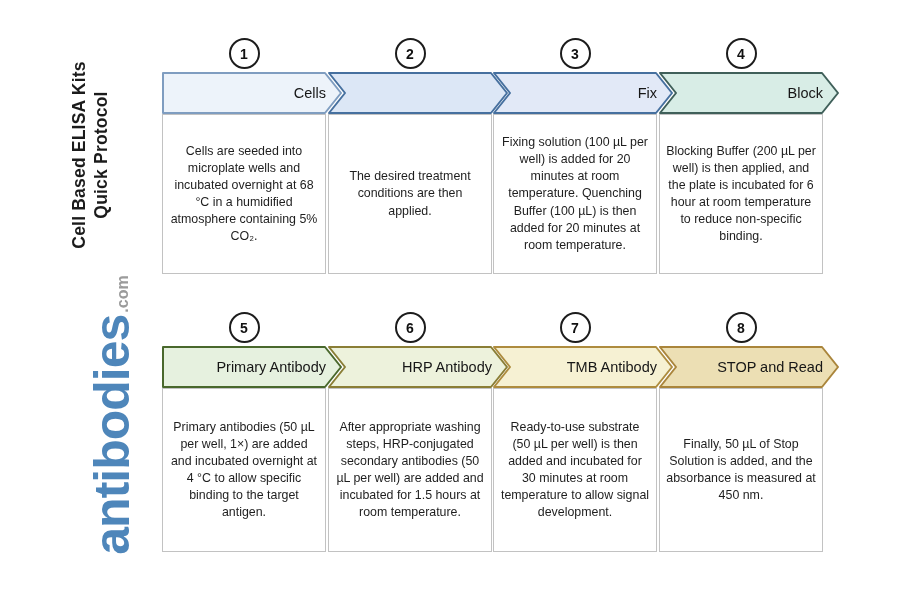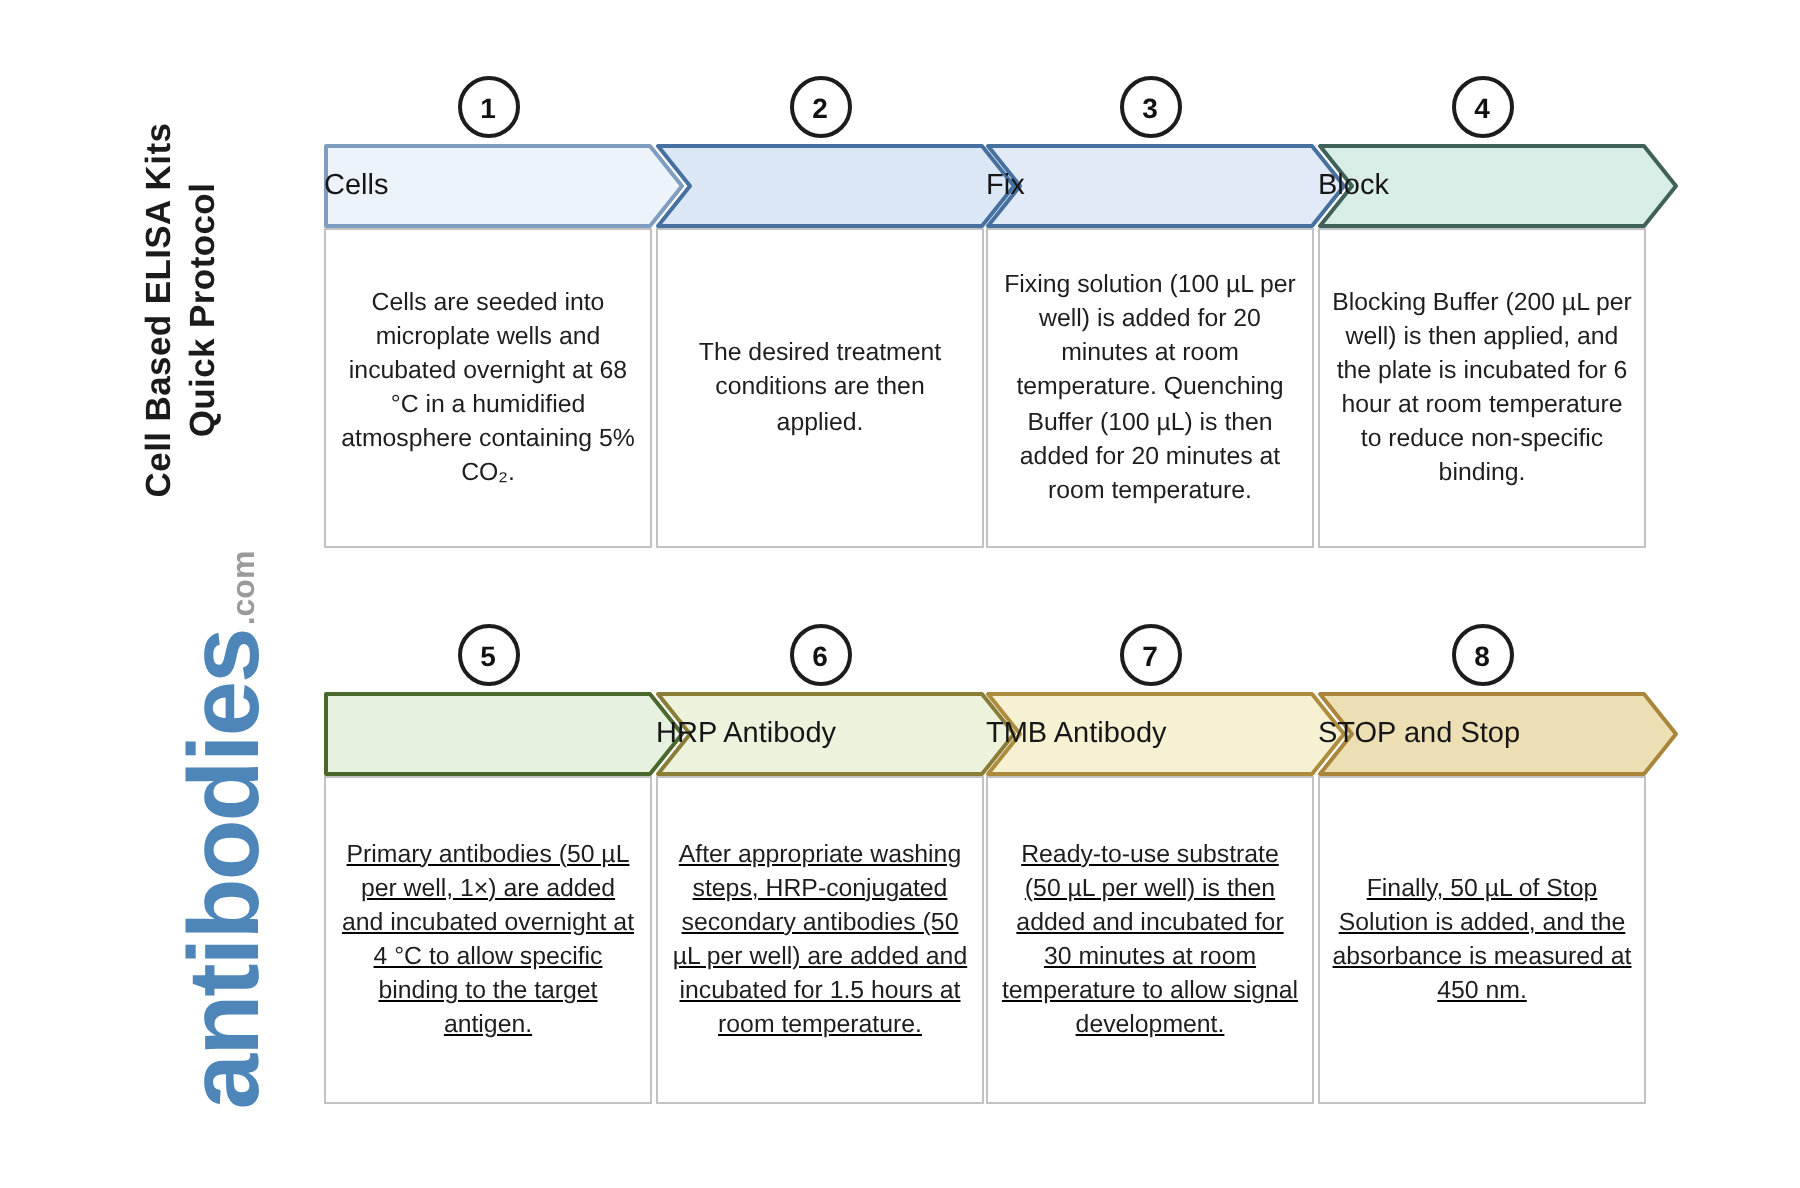--- a/index.html
+++ b/index.html
@@ -32,30 +32,30 @@
   .badge{
     width:27px; height:27px; border:2px solid #1c1c1c; border-radius:50%;
     background:#ffffff; margin:0 auto;
     display:flex; align-items:center; justify-content:center;
     font-size:14px; font-weight:600; color:#111111;
   }
   .arrow{position:absolute; top:34px; left:0; overflow:visible;}
   .arrow path{stroke-width:2; stroke-linejoin:round;}
   .arrow-label{
     position:absolute; top:34px; left:0; width:164px; height:42px; line-height:42px;
-    text-align:left; font-size:14.5px; color:#161616;
+    text-align:right; font-size:14.5px; color:#161616;
   }
   .desc{
     position:absolute; top:76px; left:0; width:164px; box-sizing:border-box;
     background:#ffffff; border:1px solid #c2c2c2;
     display:flex; align-items:center; justify-content:center;
     padding:6px 6px;
   }
   .row1 .desc{height:160px;}
-  .row2 .desc{height:164px;text-decoration:underline;}
+  .row2 .desc{height:164px;}
   .desc p{margin:0; font-size:12.4px; line-height:1.38; text-align:center; color:#1e1e1e;}
 </style>
 </head>
 <body>
 
 <div class="page">
 
   <div class="v-title">
     <span>Cell Based ELISA Kits</span>
     <span>Quick Protocol</span>
@@ -118,20 +118,21 @@
       </div>
     </div>
 
     <div class="step row2 c1">
       <div class="badge">
         <span>5</span>
       </div>
       <svg class="arrow" width="180" height="42" viewBox="0 0 180 42">
         <path d="M1,1 H163 L179,21 L163,41 H1 Z" fill="#E6F1DF" stroke="#49682C"></path>
       </svg>
+      <div class="arrow-label">Primary Antibody</div>
       <div class="desc">
         <p>Primary antibodies (50 µL per well, 1×) are added and incubated overnight at 4 °C to allow specific binding to the target antigen.</p>
       </div>
     </div>
 
     <div class="step row2 c2">
       <div class="badge">
         <span>6</span>
       </div>
       <svg class="arrow" width="180" height="42" viewBox="0 0 180 42">
@@ -156,20 +157,20 @@
       </div>
     </div>
 
     <div class="step row2 c4">
       <div class="badge">
         <span>8</span>
       </div>
       <svg class="arrow" width="180" height="42" viewBox="0 0 180 42">
         <path d="M1,1 H163 L179,21 L163,41 H1 L17,21 Z" fill="#ECDFB4" stroke="#AA853B"></path>
       </svg>
-      <div class="arrow-label">STOP and Stop</div>
+      <div class="arrow-label">STOP and Read</div>
       <div class="desc">
         <p>Finally, 50 µL of Stop Solution is added, and the absorbance is measured at 450 nm.</p>
       </div>
     </div>
 
   </div>
 </div>
 
 </body></html>

